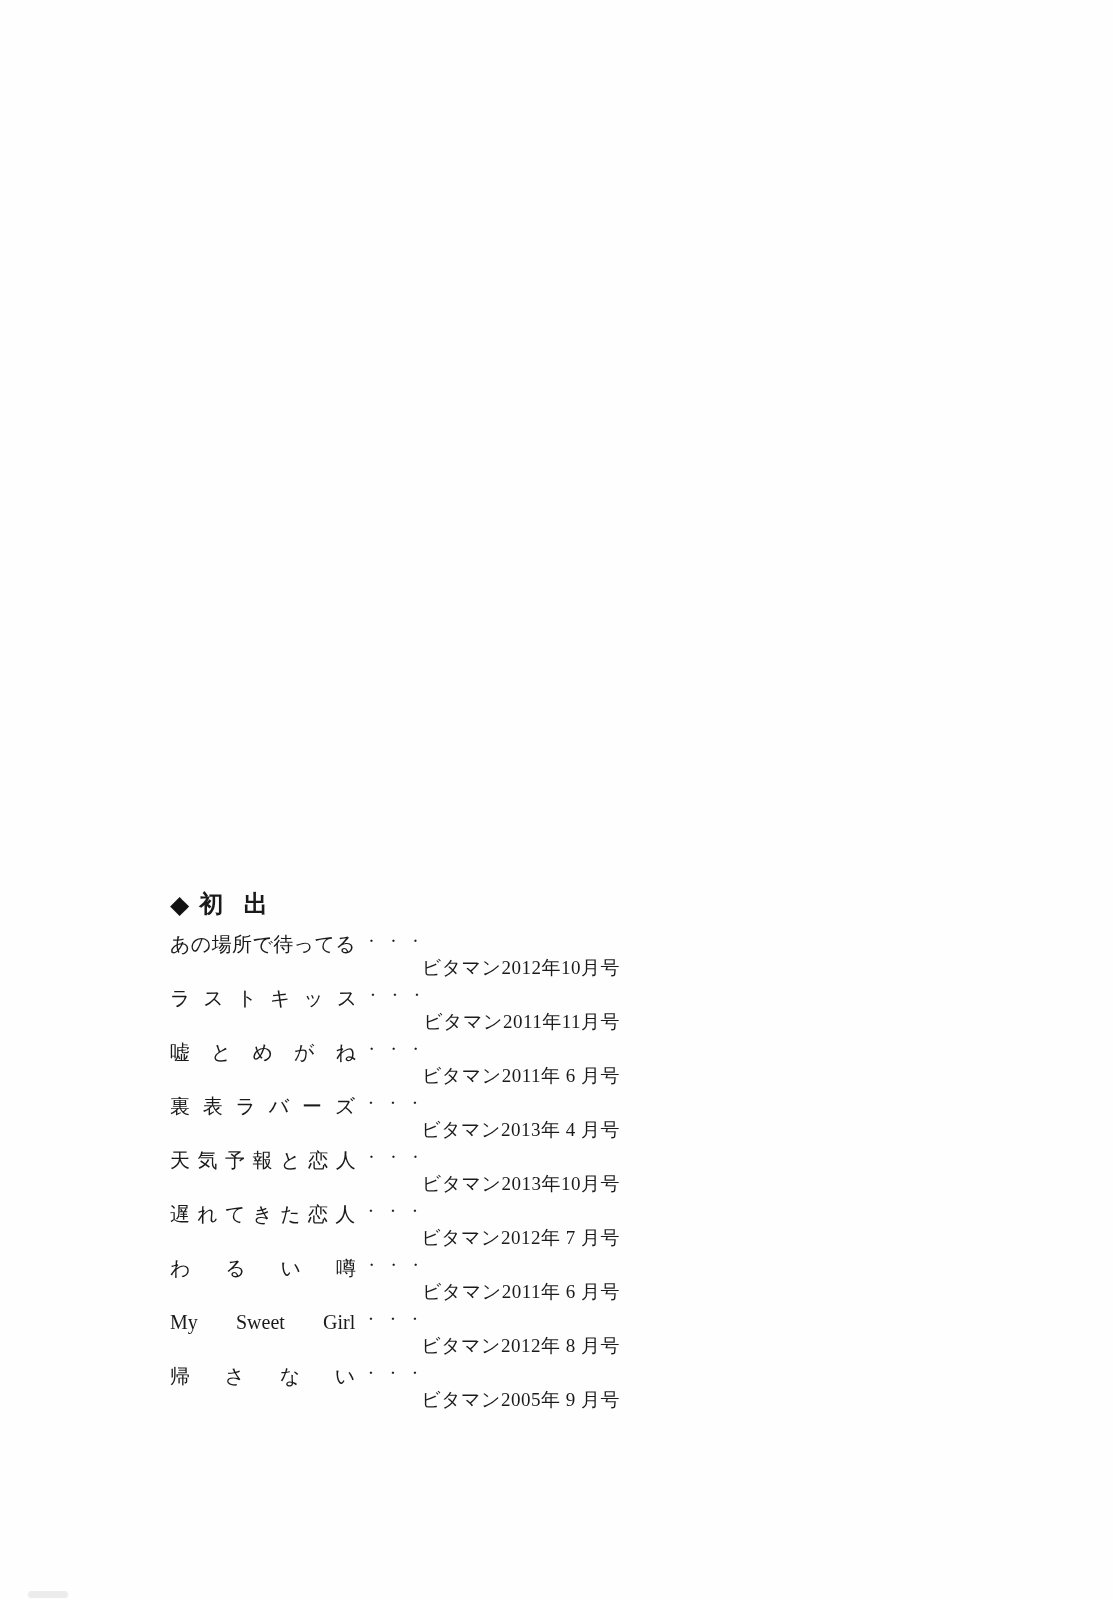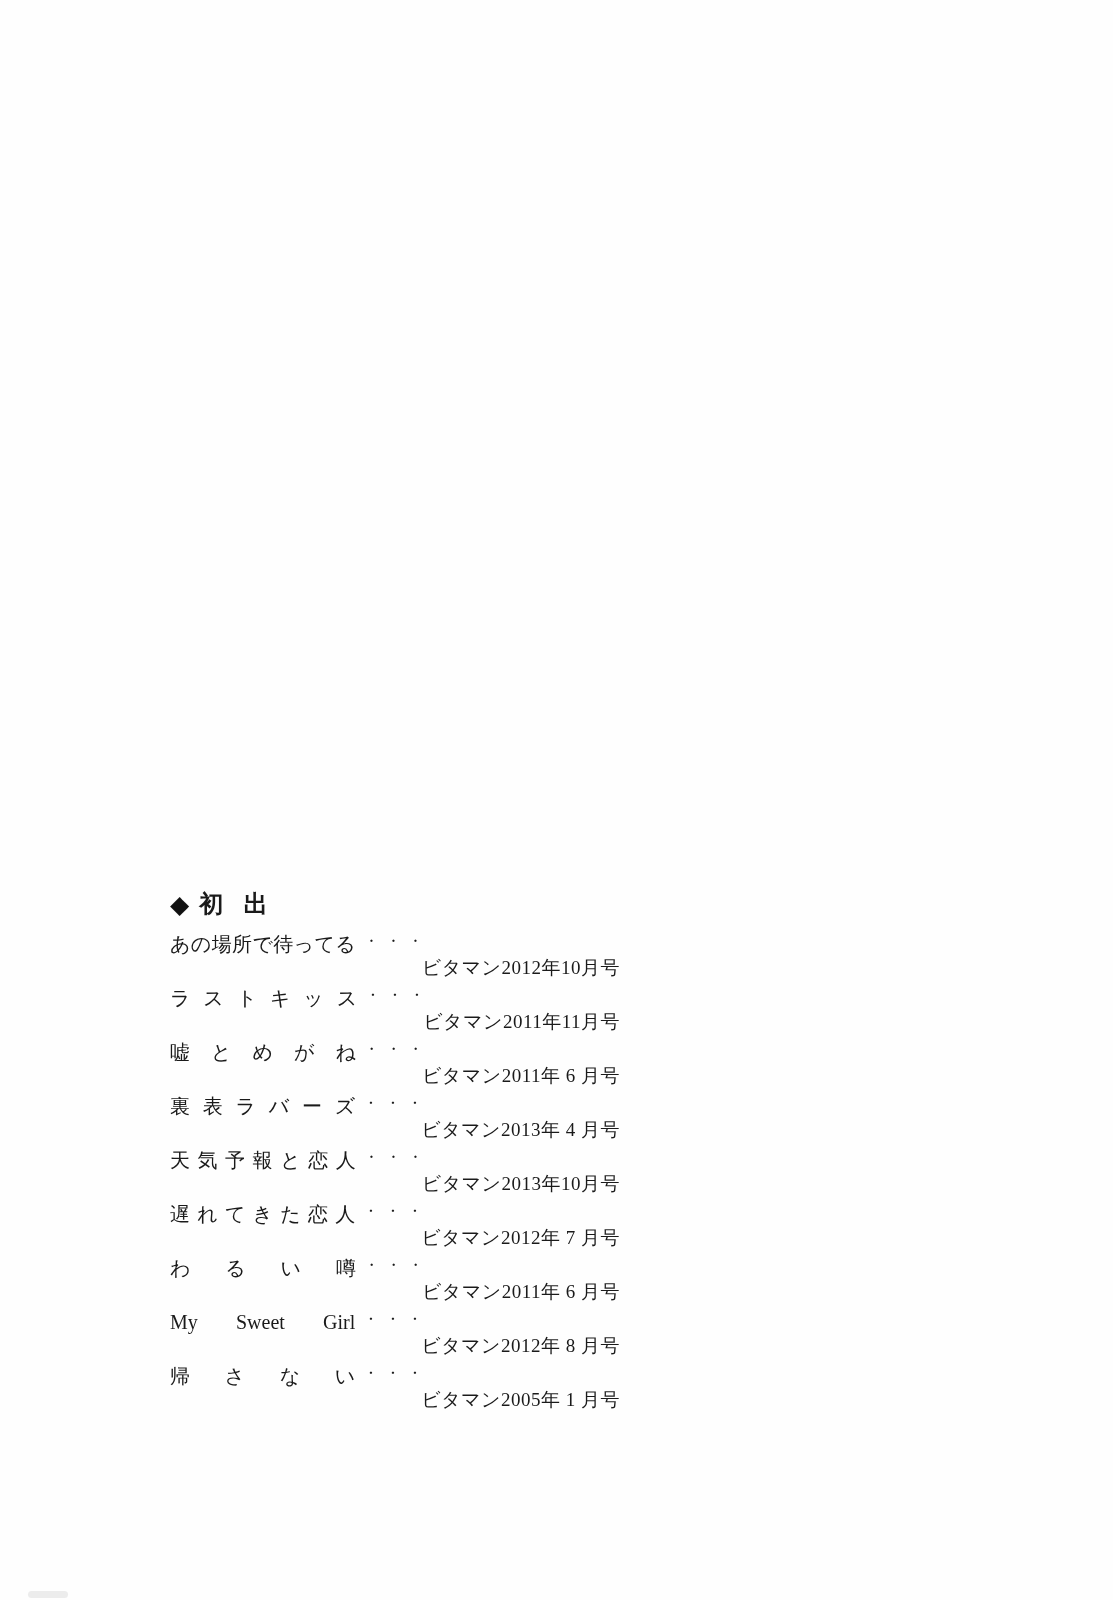--- a/index.html
+++ b/index.html
@@ -141,20 +141,20 @@
 
     <div class="row">
       <span class="title">My Sweet Girl</span>
       <span class="dots">・・・</span>
       <span class="pub">ビタマン2012年 8 月号</span>
     </div>
 
     <div class="row">
       <span class="title">帰さない</span>
       <span class="dots">・・・</span>
-      <span class="pub">ビタマン2005年 1 月号</span>
+      <span class="pub">ビタマン2005年 9 月号</span>
     </div>
 
   </div>
 
   <div class="smudge"></div>
 
 </div>
 
 </body></html>

